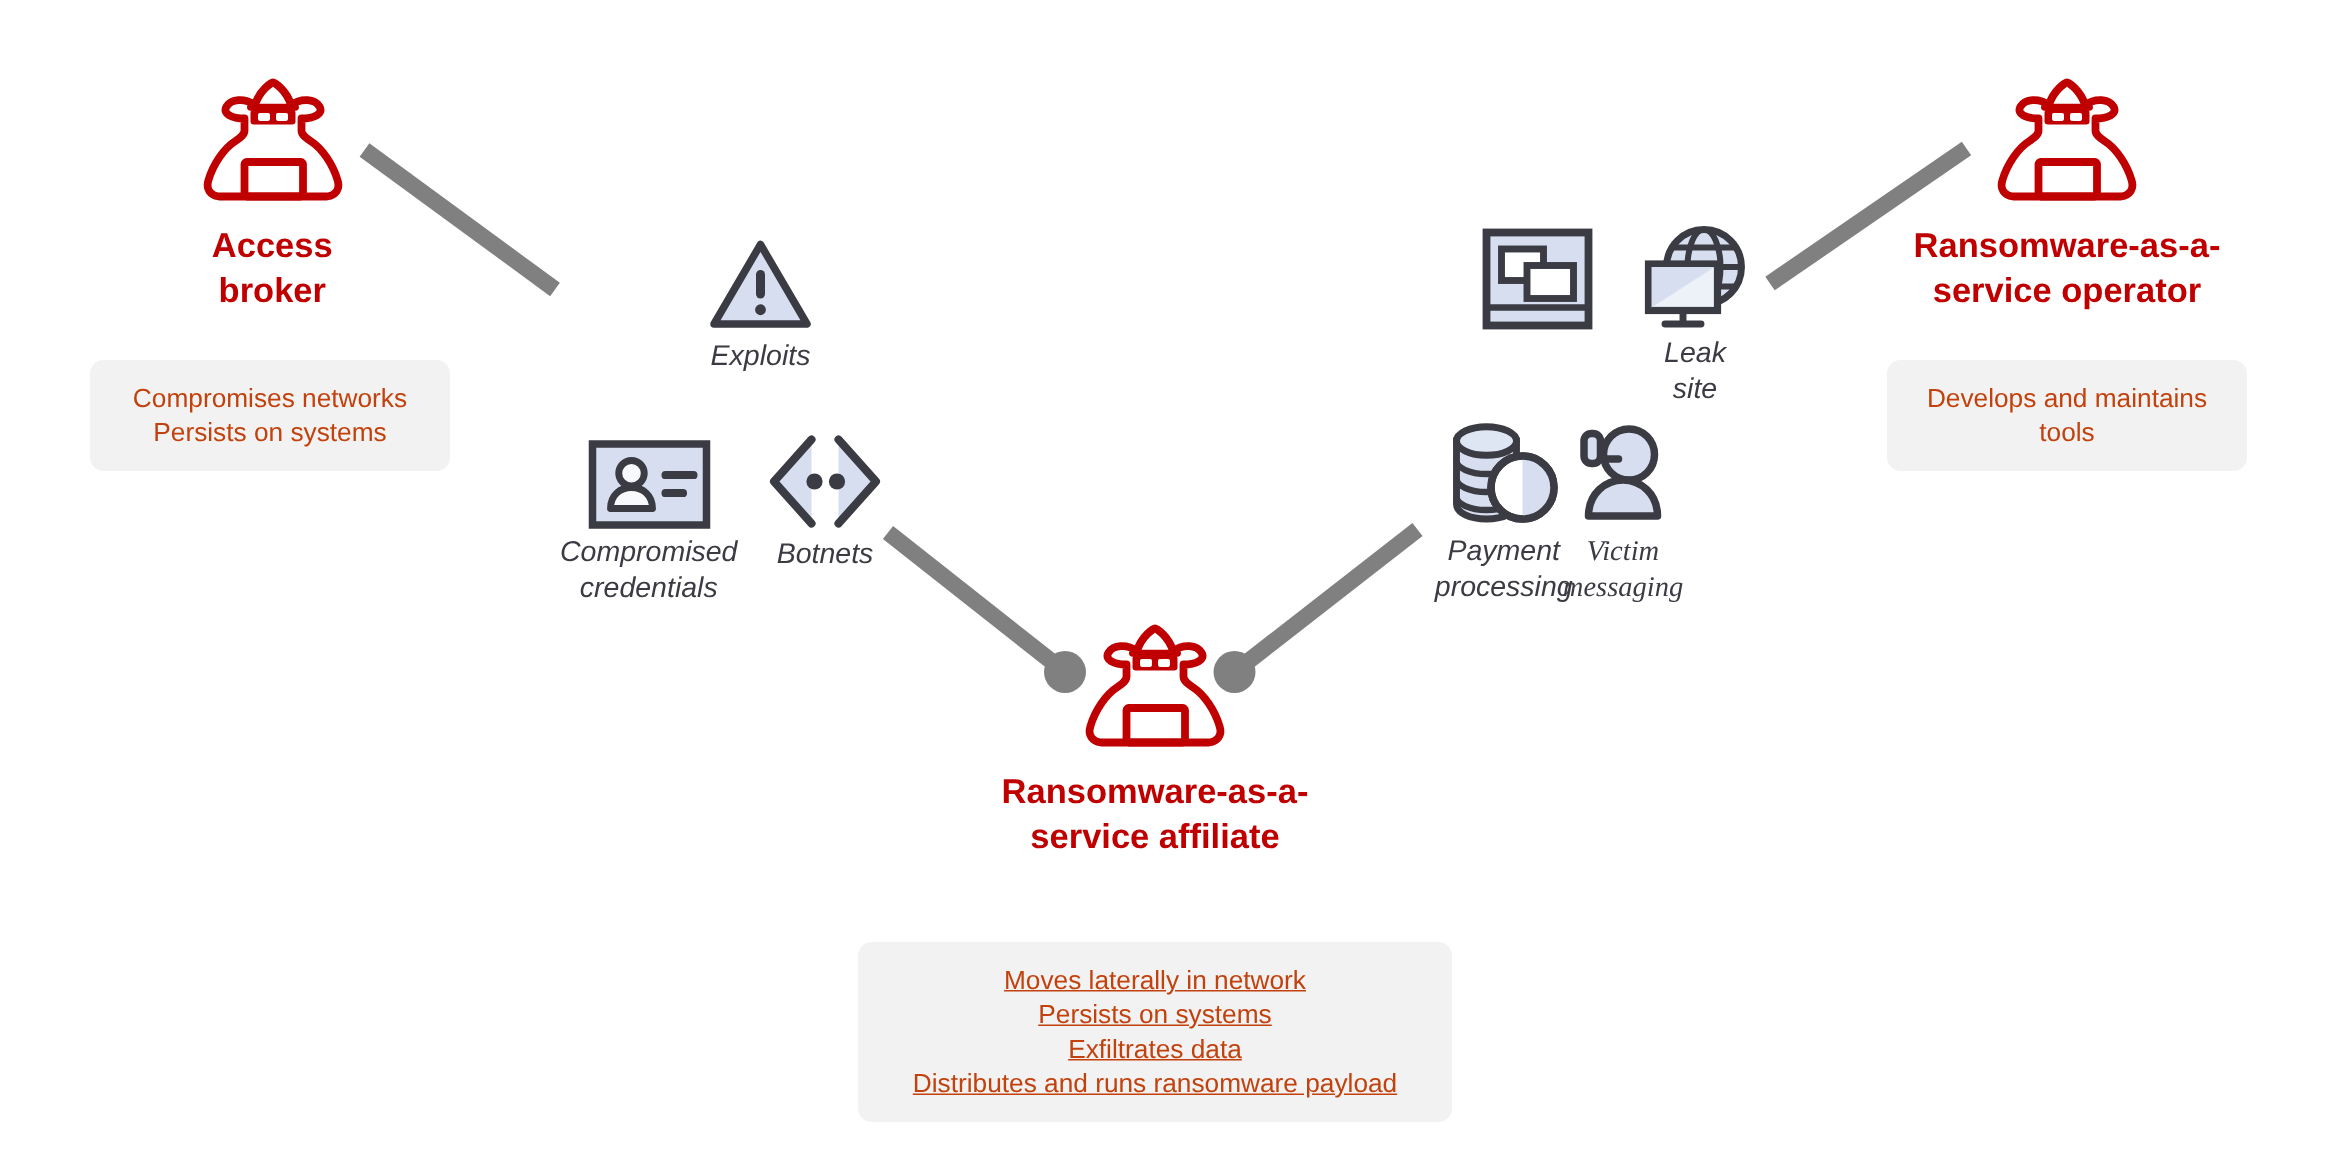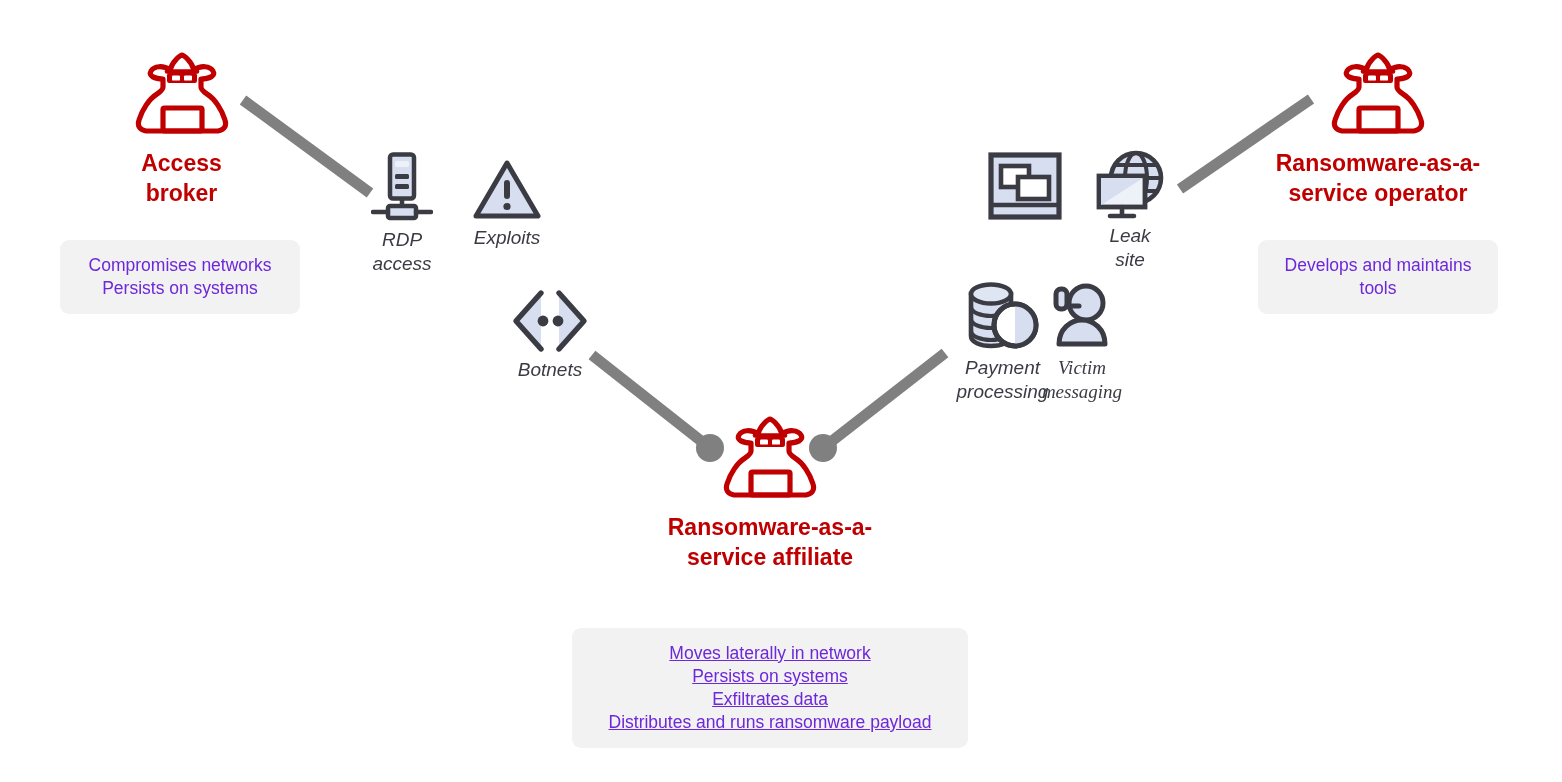--- a/index.html
+++ b/index.html
@@ -37,21 +37,21 @@
     color: #C00000;
     font-size: 23px;
     line-height: 30px;
     font-weight: 600;
     margin-top: 8px;
     white-space: pre-line;
   }
   .info-box {
     background: #F2F2F2;
     border-radius: 9px;
-    color: #6d28d9;
+    color: #c2410c;
     font-size: 17.5px;
     line-height: 23px;
     padding: 14px 18px;
     white-space: pre-line;
     text-align: center;
     box-sizing: border-box;
   }
 
   
   .tool { position: absolute; text-align: center; }
@@ -102,45 +102,43 @@
         <rect x="39" y="27.4" width="8" height="5.2" rx="1.2"></rect>
         <rect x="51" y="27.4" width="8" height="5.2" rx="1.2"></rect>
       </g>
     </svg>
     <div class="actor-label">Access
 broker</div>
   </div>
   <div class="info-box abs" style="left:60px; top:240px; width:240px;">Compromises networks
 Persists on systems</div>
 
-  <div class="tool" style="left:350px; top:152px; width:104px;">
-    <svg class="tool-icon" width="62" height="72" viewBox="0 0 62 72" xmlns="http://www.w3.org/2000/svg">
-      <rect x="19" y="2.5" width="24" height="44" rx="3" fill="#D6DEEF" stroke="#3B3B44" stroke-width="4.5"></rect>
-      <g fill="#3B3B44">
-        <rect x="24" y="9" width="14" height="6" rx="1.5" fill="#EDF1F8"></rect>
-        <rect x="24" y="22" width="14" height="5" rx="1.5"></rect>
-        <rect x="24" y="32" width="14" height="5" rx="1.5"></rect>
-      </g>
-      <path d="M31 46.5 L31 54" stroke="#3B3B44" stroke-width="4.5"></path>
-      <rect x="17" y="54" width="28" height="12" rx="2" fill="#D6DEEF" stroke="#3B3B44" stroke-width="4.5"></rect>
-      <path d="M2 60 L17 60 M45 60 L60 60" stroke="#3B3B44" stroke-width="4.5" stroke-linecap="round"></path>
-    </svg>
-    <div class="tool-label">RDP
-access</div>
-  </div>
 
   <div class="tool" style="left:452px; top:158px; width:110px;">
     <svg class="tool-icon" width="72" height="64" viewBox="0 0 72 64" xmlns="http://www.w3.org/2000/svg">
       <path d="M36 5 L67 58 L5 58 Z" fill="#D6DEEF" stroke="#3B3B44" stroke-width="5" stroke-linejoin="round"></path>
       <rect x="33" y="22" width="6" height="19" rx="3" fill="#3B3B44"></rect>
       <circle cx="36" cy="48.5" r="3.6" fill="#3B3B44"></circle>
     </svg>
     <div class="tool-label">Exploits</div>
   </div>
 
+  <div class="tool" style="left:355px; top:293px; width:155px;">
+    <svg class="tool-icon" width="82" height="60" viewBox="0 0 82 60" xmlns="http://www.w3.org/2000/svg">
+      <rect x="3" y="3" width="76" height="54" fill="#D6DEEF" stroke="#3B3B44" stroke-width="5"></rect>
+      <circle cx="29" cy="22.5" r="8.5" fill="#F7F9FC" stroke="#3B3B44" stroke-width="4.6"></circle>
+      <path d="M15 46 C15 37 21.5 32 29 32 C36.5 32 43 37 43 46 Z" fill="#F7F9FC" stroke="#3B3B44" stroke-width="4.6" stroke-linejoin="round"></path>
+      <g fill="#3B3B44">
+        <rect x="49" y="21" width="24" height="5.4" rx="2.6"></rect>
+        <rect x="49" y="33" width="17" height="5.4" rx="2.6"></rect>
+      </g>
+    </svg>
+    <div class="tool-label">Compromised
+credentials</div>
+  </div>
 
   <div class="tool" style="left:500px; top:288px; width:100px;text-align:center;">
     <svg class="tool-icon" width="84" height="66" viewBox="0 0 84 66" xmlns="http://www.w3.org/2000/svg">
       <path d="M33 5 L8 33 L33 61 Z" fill="#D6DEEF"></path>
       <path d="M51 5 L76 33 L51 61 Z" fill="#D6DEEF"></path>
       <path d="M33 5 L8 33 L33 61" fill="none" stroke="#3B3B44" stroke-width="5.4" stroke-linecap="round" stroke-linejoin="round"></path>
       <path d="M51 5 L76 33 L51 61" fill="none" stroke="#3B3B44" stroke-width="5.4" stroke-linecap="round" stroke-linejoin="round"></path>
       <circle cx="35" cy="33" r="5.4" fill="#3B3B44"></circle>
       <circle cx="50" cy="33" r="5.4" fill="#3B3B44"></circle>
     </svg>

